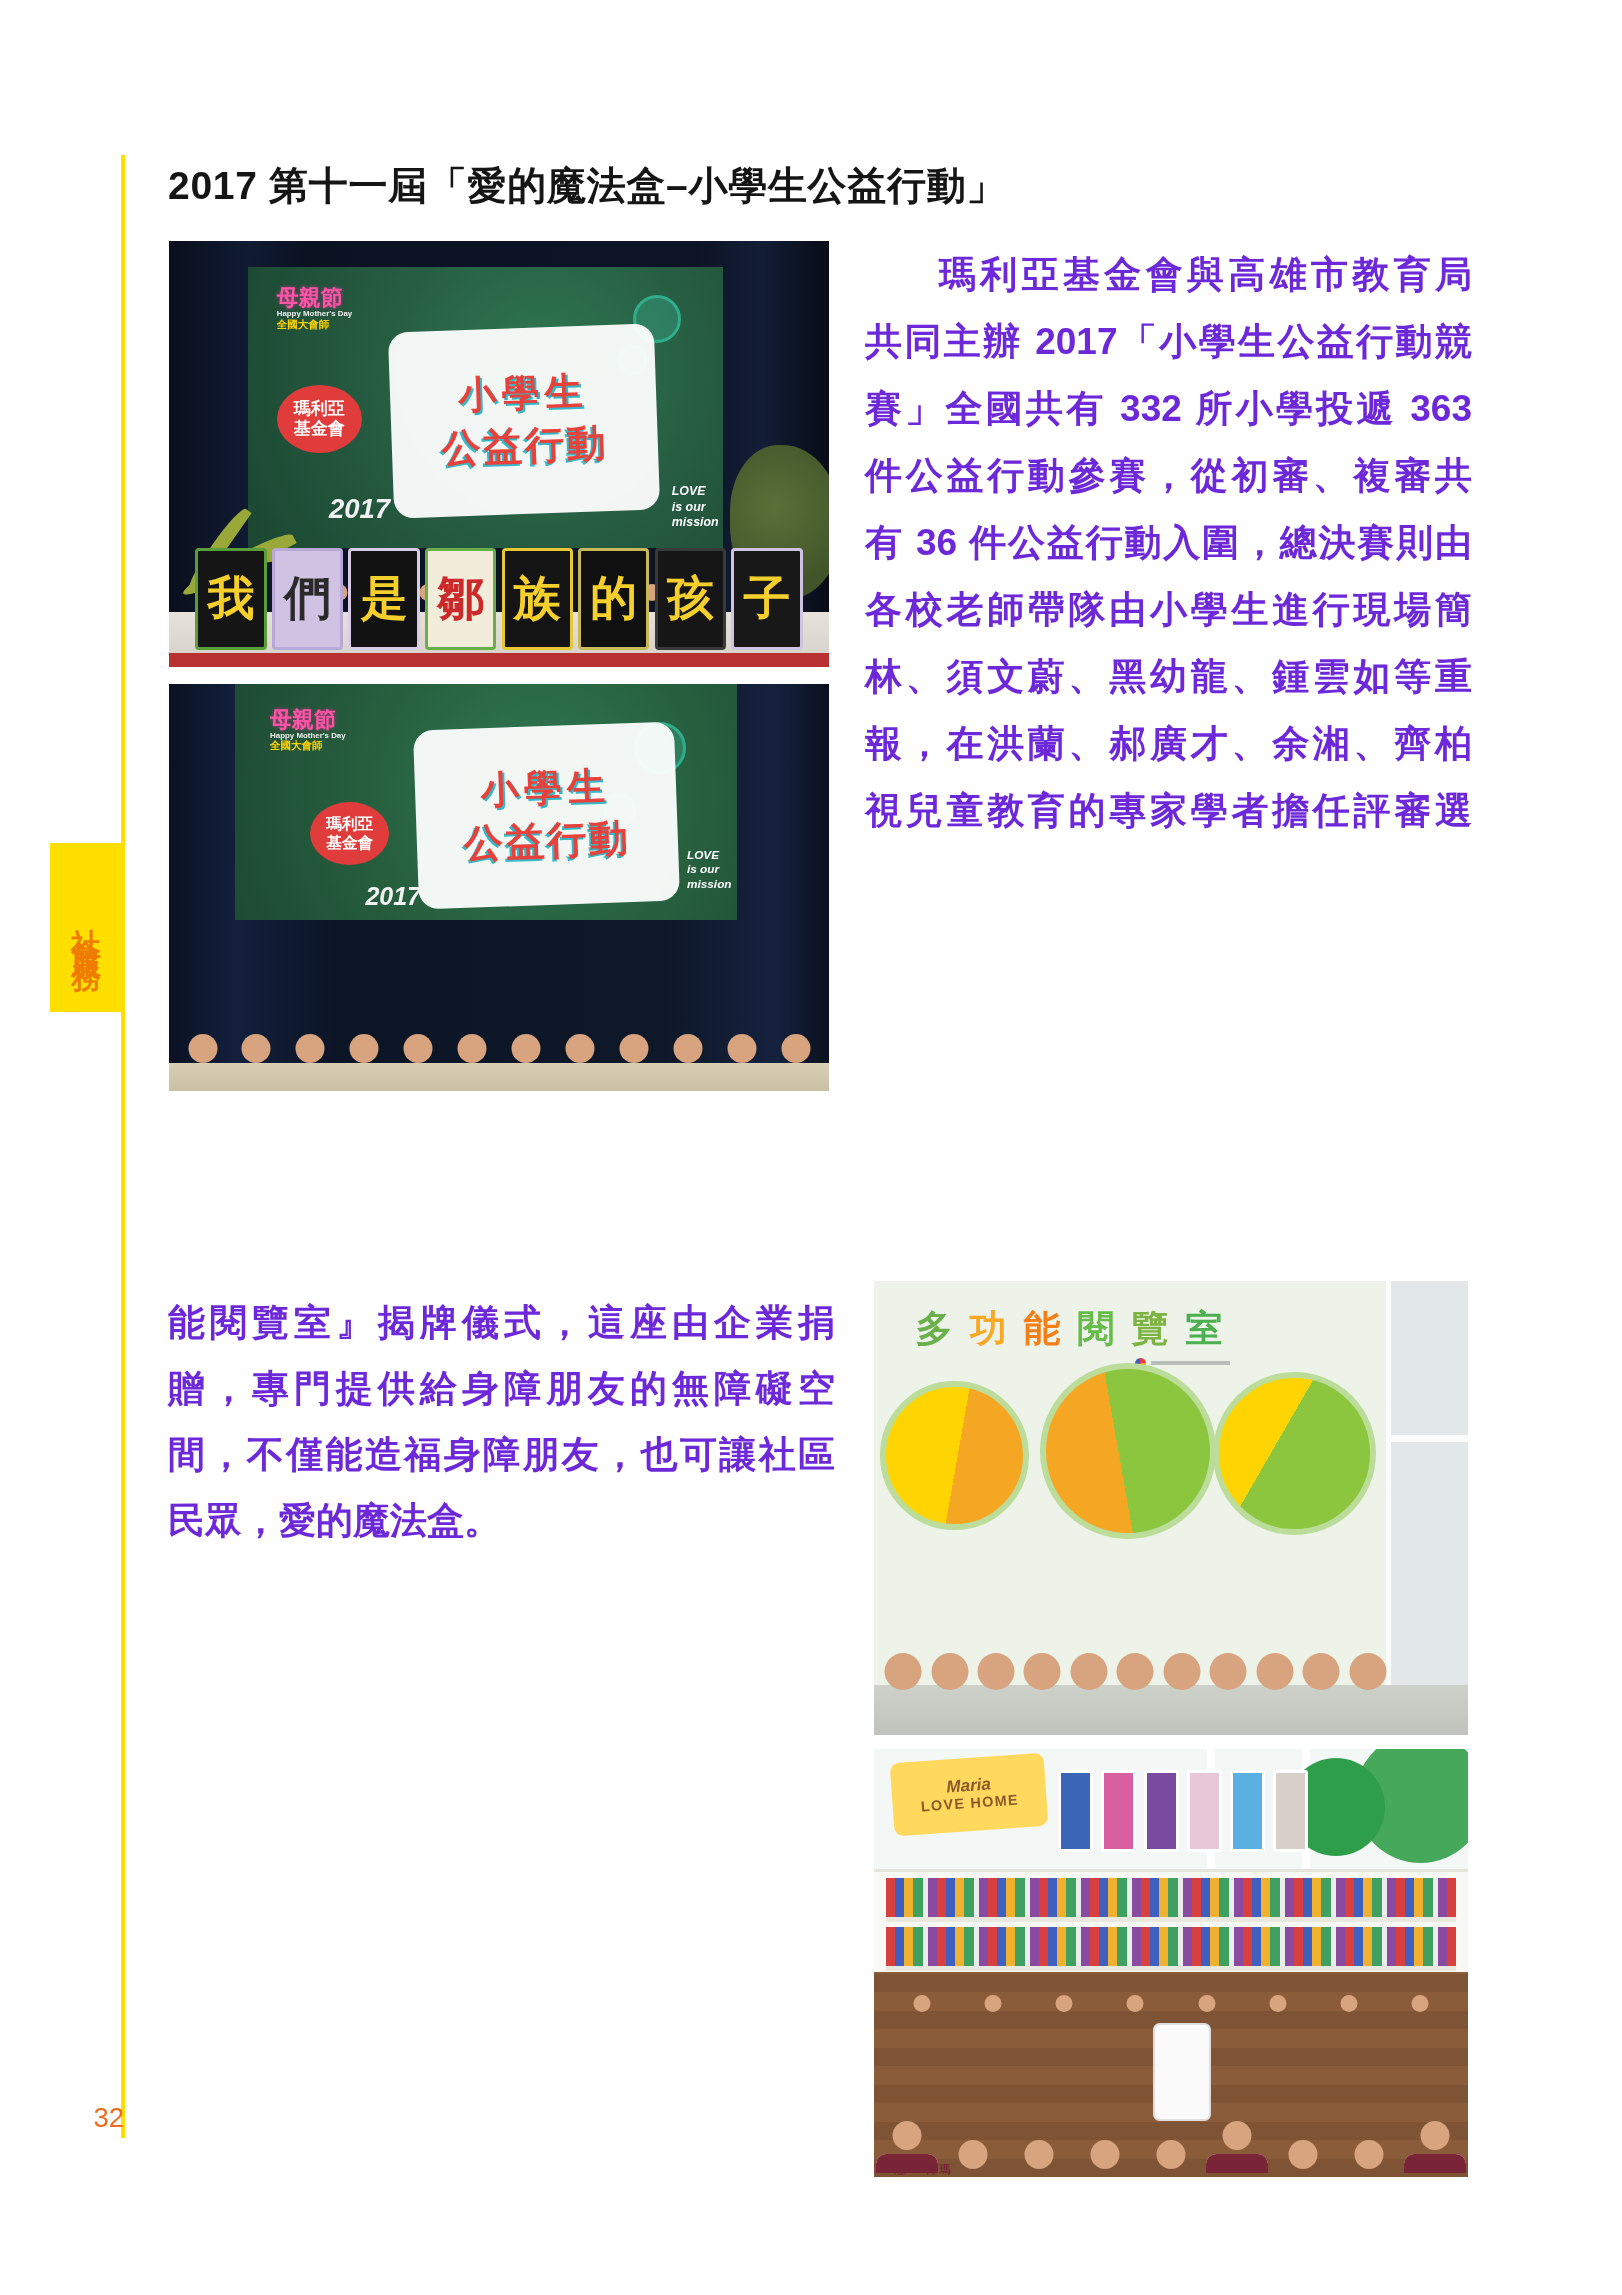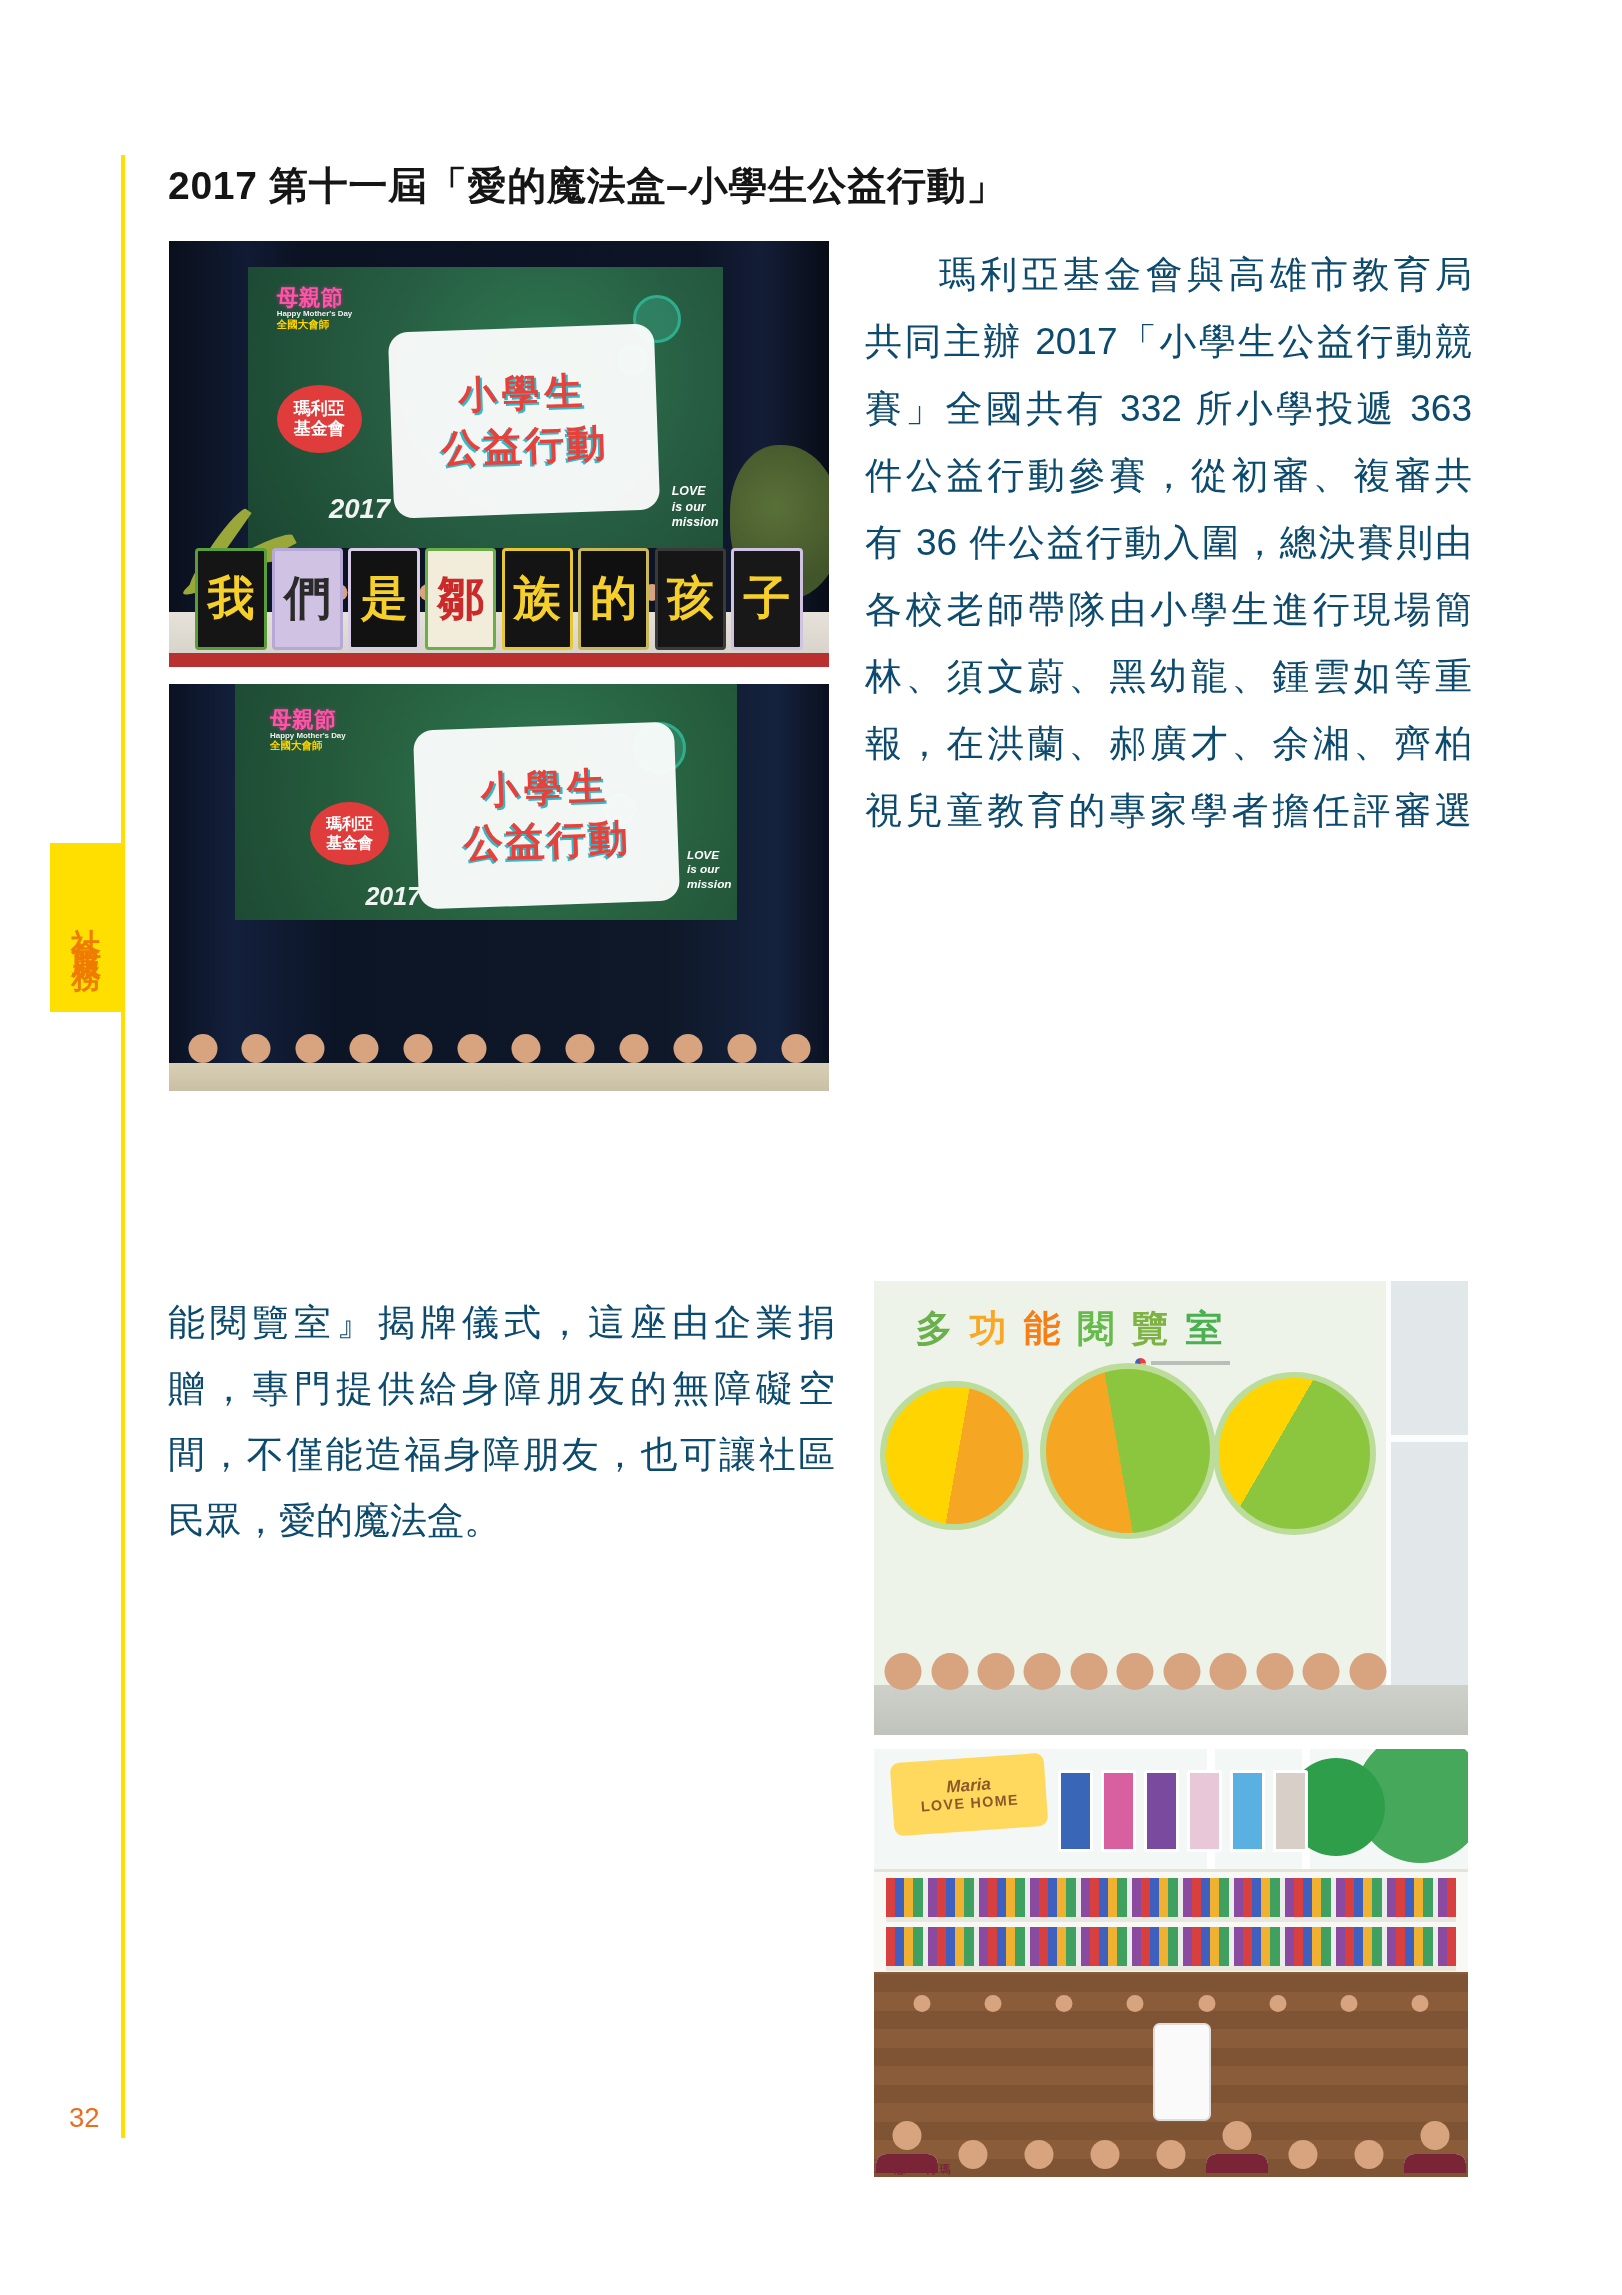--- a/index.html
+++ b/index.html
@@ -5,29 +5,29 @@
   html,body{margin:0;padding:0;background:#fff;}
   .page{position:relative;width:1623px;height:2295px;background:#fff;overflow:hidden;
         font-family:"Liberation Sans","DejaVu Sans",sans-serif;color:#222;}
 
   
   .accent-line{position:absolute;left:121px;top:155px;width:3.9px;height:1983px;background:var(--accent-yellow,#FFDF00);}
   .side-tab{position:absolute;left:50px;top:843px;width:72px;height:169px;background:var(--accent-yellow,#FFDF00);
             display:flex;align-items:center;justify-content:center;}
   .side-tab span{writing-mode:vertical-rl;font-size:30px;font-weight:700;letter-spacing:11.8px;
                  color:var(--accent-orange,#EF7C00);line-height:1;}
-  .page-number{position:absolute;left:69px;top:2102px;width:46px;text-align:left;
+  .page-number{position:absolute;left:78px;top:2102px;width:46px;text-align:right;
                font-size:27.5px;color:var(--page-number-color,#ED6C1E);}
 
   
   .h1{position:absolute;left:168px;top:159px;font-size:39px;font-weight:600;color:#151515;
       letter-spacing:0.7px;white-space:nowrap;}
   .h2{position:absolute;left:168px;top:1204px;font-size:38px;font-weight:600;color:#151515;
       letter-spacing:0;white-space:nowrap;}
-  .para{position:absolute;color:#0c4a6e;font-weight:400;}
+  .para{position:absolute;color:#6d28d9;font-weight:700;}
   .para .ln{display:block;text-align:justify;text-align-last:justify;}
   .para .ln.first{text-indent:2em;}
   .para .ln.last{text-align-last:left;}
   .para1{left:865px;top:241px;width:607px;font-size:37px;line-height:67px;}
   .para2{left:168px;top:1290px;width:667px;font-size:37px;line-height:66px;}
 
   
   .photo{position:absolute;overflow:hidden;}
   .abs{position:absolute;}
   .f{position:relative;flex:1;margin:0 2px;border-radius:10.5px 10.5px 0 0;min-width:0;}

